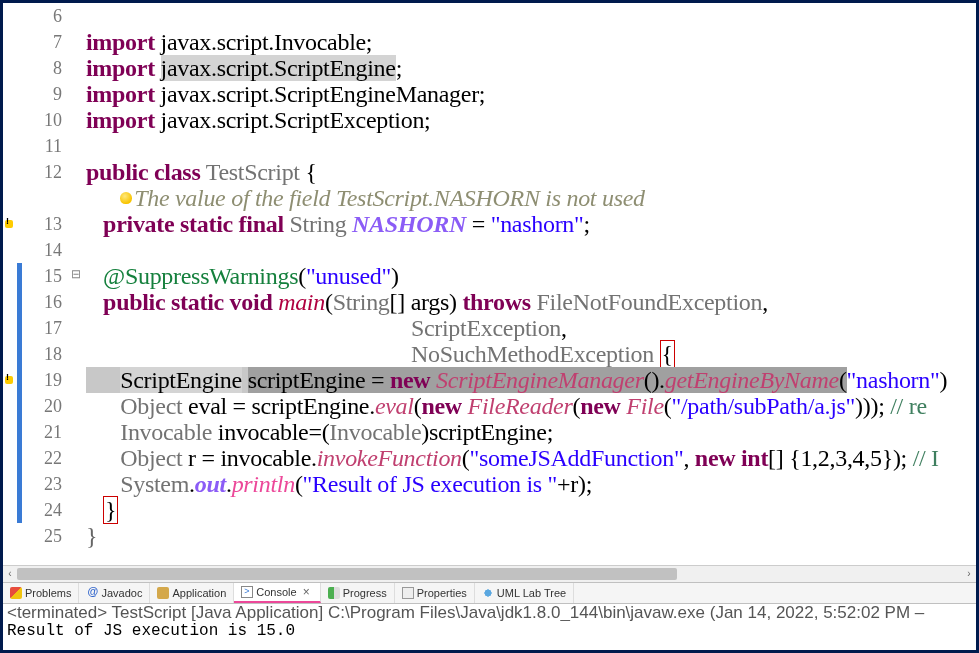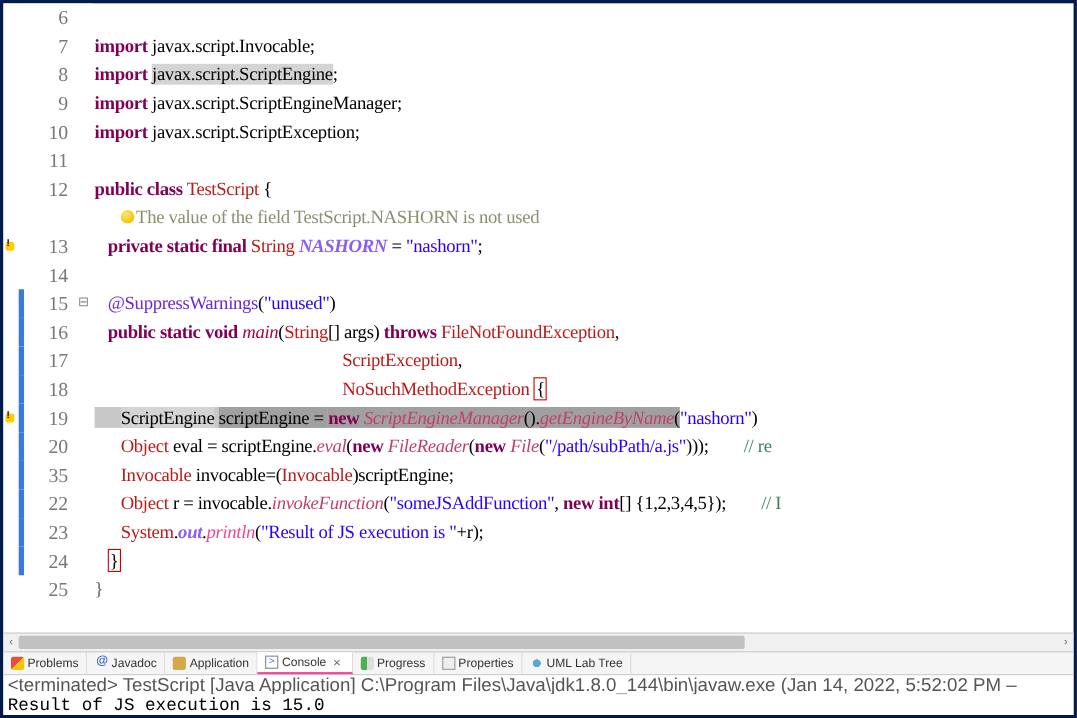--- a/index.html
+++ b/index.html
@@ -68,38 +68,38 @@
   .change-bar {
     width: 5px;
     background: #fff;
   }
   .change-bar div { height: 26px; }
   .change-bar .changed { background: #3a7bd5; }
   .code {
     flex: 1;
     overflow: hidden;
     white-space: pre;
-    font-size: 17px;
+    font-size: 24px;
     letter-spacing: -0.3px;
   }
   .code-line {
     height: 26px;
     line-height: 26px;
     padding-left: 2px;
   }
   .kw { color: #7f0055; font-weight: bold; }
-  .cls { color: #b91c1c; }
-  .ann { color: #6d28d9; }
+  .cls { color: #737373; }
+  .ann { color: #15803d; }
   .str { color: #2a00ff; }
   .field { color: #8b5cf6; font-style: italic; font-weight: bold; }
   .method-decl { color: #b00040; font-style: italic; margin-top: 33px; }
   .method-call { color: #c04070; font-style: italic; }
   .static-call { color: #ec4899; font-style: italic; }
-  .comment { color: #3f7f5f; margin-left: 28px; }
-  .warning-text { color: #8e8e72; }
+  .comment { color: #3f7f5f; }
+  .warning-text { color: #8e8e72; font-style: italic; }
   .boxed { border: 1px solid #c00; padding: 0 1px; }
   .hl-line { background: #c8c8c8; }
   .hl-sel { background: #a0a0a0; }
   .hl-token { background: #d4d4d4; }
   .lightbulb {
     display: inline-block;
     width: 12px; height: 12px;
     background: radial-gradient(circle at 40% 35%, #ffe87c 0%, #f8c400 70%);
     border-radius: 50% 50% 45% 45%;
     vertical-align: middle;
@@ -174,21 +174,21 @@
     color: #555;
     padding-left: 4px;
     line-height: 17px;
     background:#fff;
   }
   .console-body {
     flex: 0 0 auto;
     font-family: 'Courier New', Consolas, monospace;
     font-size: 16px;
     color: #000;
-    padding: 1px 4px 0 4px;
+    padding: 1px 4px 10px 4px;
     background:#fff;
   }
 </style>
 </head>
 <body>
 
 <div class="editor">
   <div class="marker-col" id="marker-col">
       <div></div>
       <div></div>
@@ -245,21 +245,21 @@
       <div class="gutter-line">12</div>
       <div class="gutter-line"></div>
       <div class="gutter-line">13</div>
       <div class="gutter-line">14</div>
       <div class="gutter-line">15</div>
       <div class="gutter-line">16</div>
       <div class="gutter-line">17</div>
       <div class="gutter-line">18</div>
       <div class="gutter-line">19</div>
       <div class="gutter-line">20</div>
-      <div class="gutter-line">35</div>
+      <div class="gutter-line">21</div>
       <div class="gutter-line">22</div>
       <div class="gutter-line">23</div>
       <div class="gutter-line">24</div>
       <div class="gutter-line">25</div>
     </div>
   <div class="fold-col" id="fold-col">
       <div></div>
       <div></div>
       <div></div>
       <div></div>

